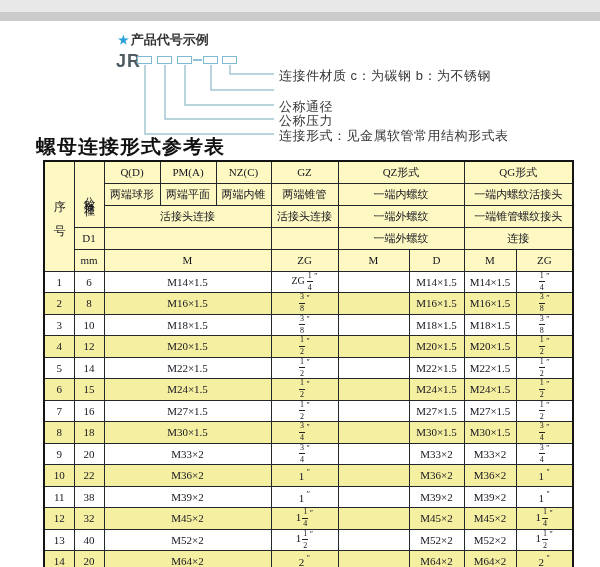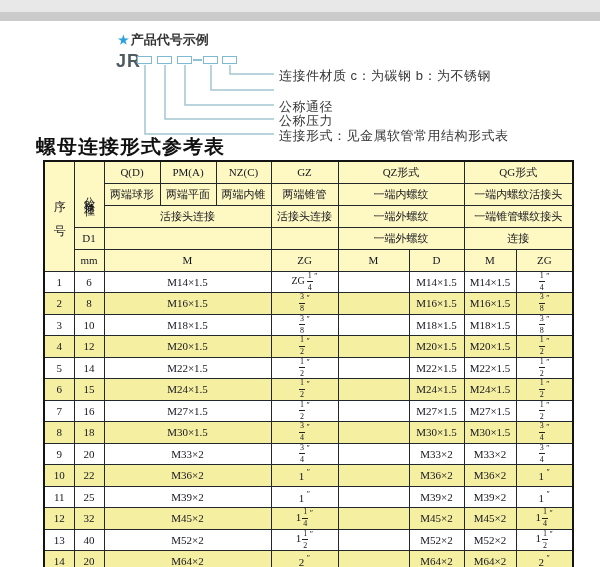--- a/index.html
+++ b/index.html
@@ -240,21 +240,21 @@
           <td class="val">22</td>
           <td class="val" colspan="3">M36×2</td>
           <td class="val"><span class="whole">1</span><span class="inch">″</span></td>
           <td class="val"></td>
           <td class="val">M36×2</td>
           <td class="val">M36×2</td>
           <td class="val"><span class="whole">1</span><span class="inch">″</span></td>
         </tr>
         <tr>
           <td class="val">11</td>
-          <td class="val">25</td>
+          <td class="val">38</td>
           <td class="val" colspan="3">M39×2</td>
           <td class="val"><span class="whole">1</span><span class="inch">″</span></td>
           <td class="val"></td>
           <td class="val">M39×2</td>
           <td class="val">M39×2</td>
           <td class="val"><span class="whole">1</span><span class="inch">″</span></td>
         </tr>
         <tr class="alt">
           <td class="val">12</td>
           <td class="val">32</td>

